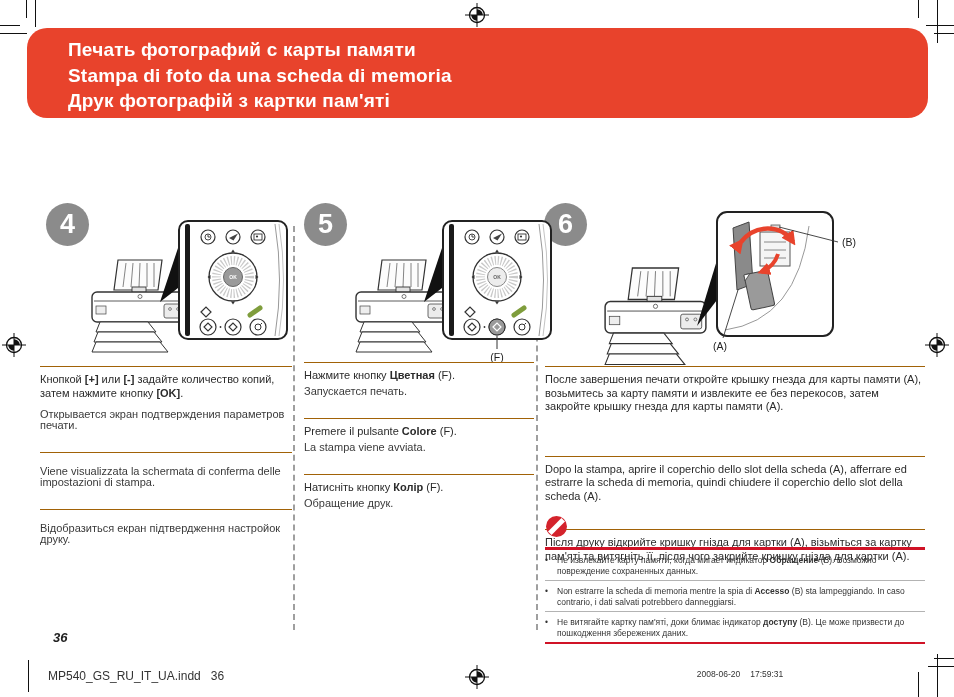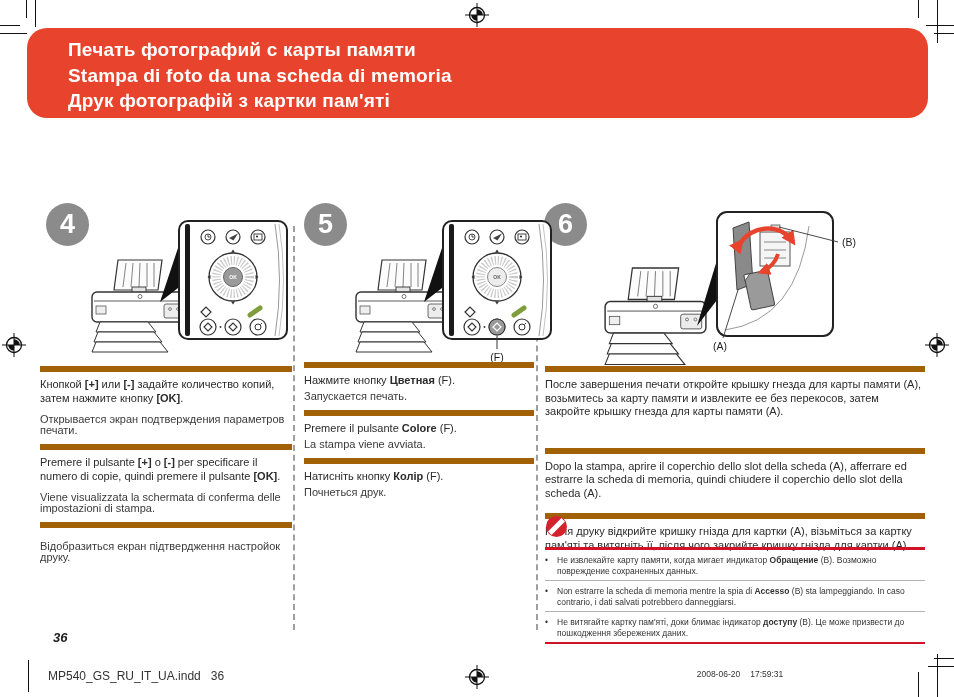--- a/index.html
+++ b/index.html
@@ -9,21 +9,21 @@
   .band{position:absolute;left:27px;top:28px;width:901px;height:90px;background:#e8432c;
         box-sizing:border-box;padding-top:9px;padding-left:41px;border-radius:20px;}
   .band .t{color:#fff;font-weight:bold;font-size:19px;line-height:25.5px;letter-spacing:.2px;}
   
   .stepnum{position:absolute;width:43px;height:43px;border-radius:50%;background:#8b8b8b;
            color:#fff;font-weight:bold;font-size:27px;display:flex;align-items:center;
            justify-content:center;}
   
   .vsep{position:absolute;top:226px;height:404px;width:0;border-left:2px dashed #9f9f9f;}
   .txtcol{position:absolute;}
-  .block{border-top:6px solid #a16207;padding:4px 0 5px;}
+  .block{border-top:1px solid #a16207;padding:4px 0 18px;}
   .main{margin:2px 0 0;font-size:11px;line-height:13.5px;color:#2b2b2b;}
   .seg-b{font-weight:bold;}
   .sub{margin:9px 0 4px;font-size:11px;line-height:10.5px;color:#3a3a3a;}
   
   .warn{position:absolute;left:545px;top:515px;width:380px;}
   .warn-rule-top{border-top:3px solid #d01326;margin-top:5px;}
   .warn-item{display:flex;gap:6px;font-size:8.5px;line-height:10.5px;padding:5px 0 4px;color:#333;}
   .warn-item .bullet{flex:0 0 6px;}
   .warn-item + .warn-item{border-top:1px solid #b3b3b3;}
   .warn-rule-bottom{border-top:2px solid #d01326;}
@@ -189,40 +189,39 @@
     <line x1="193" y1="92" x2="178" y2="140" stroke="#333" stroke-width="0.9"></line>
     <text x="168" y="152" font-size="10.5" fill="#222">(A)</text>
   </svg>
 
   <div class="txtcol" style="left:40px;top:366px;width:252px">
     <div class="block">
       <p class="main"><span>Кнопкой </span><span class="seg-b">[+]</span><span> или </span><span class="seg-b">[-]</span><span> задайте количество копий, затем нажмите кнопку </span><span class="seg-b">[OK]</span><span>.</span></p>
       <p class="sub">Открывается экран подтверждения параметров печати.</p>
     </div>
     <div class="block">
-      <p class="main"><span>Premere il pulsante </span><span class="seg-b">[+]</span><span> o </span><span class="seg-b">[-]</span><span> per specificare il numero di copie, quindi premere il pulsante </span><span class="seg-b">[OK]</span><span>.</span></p>
       <p class="sub">Viene visualizzata la schermata di conferma delle impostazioni di stampa.</p>
     </div>
     <div class="block">
       <p class="sub">Відобразиться екран підтвердження настройок друку.</p>
     </div>
   </div>
 
   <div class="txtcol" style="left:304px;top:362px;width:230px">
     <div class="block">
       <p class="main"><span>Нажмите кнопку </span><span class="seg-b">Цветная</span><span> (F).</span></p>
       <p class="sub" style="margin-top:3px">Запускается печать.</p>
     </div>
     <div class="block">
       <p class="main"><span>Premere il pulsante </span><span class="seg-b">Colore</span><span> (F).</span></p>
       <p class="sub" style="margin-top:3px">La stampa viene avviata.</p>
     </div>
     <div class="block">
       <p class="main"><span>Натисніть кнопку </span><span class="seg-b">Колір</span><span> (F).</span></p>
-      <p class="sub" style="margin-top:3px">Почнеться друк.</p>
+      <p class="sub" style="margin-top:3px">Обращение друк.</p>
     </div>
   </div>
 
   <div class="txtcol" style="left:545px;top:366px;width:380px">
     <div class="block">
       <p class="main" style="margin-bottom:24px">После завершения печати откройте крышку гнезда для карты памяти (A), возьмитесь за карту памяти и извлеките ее без перекосов, затем закройте крышку гнезда для карты памяти (A).</p>
     </div>
     <div class="block">
       <p class="main" style="margin-bottom:8px">Dopo la stampa, aprire il coperchio dello slot della scheda (A), afferrare ed estrarre la scheda di memoria, quindi chiudere il coperchio dello slot della scheda (A).</p>
     </div>

